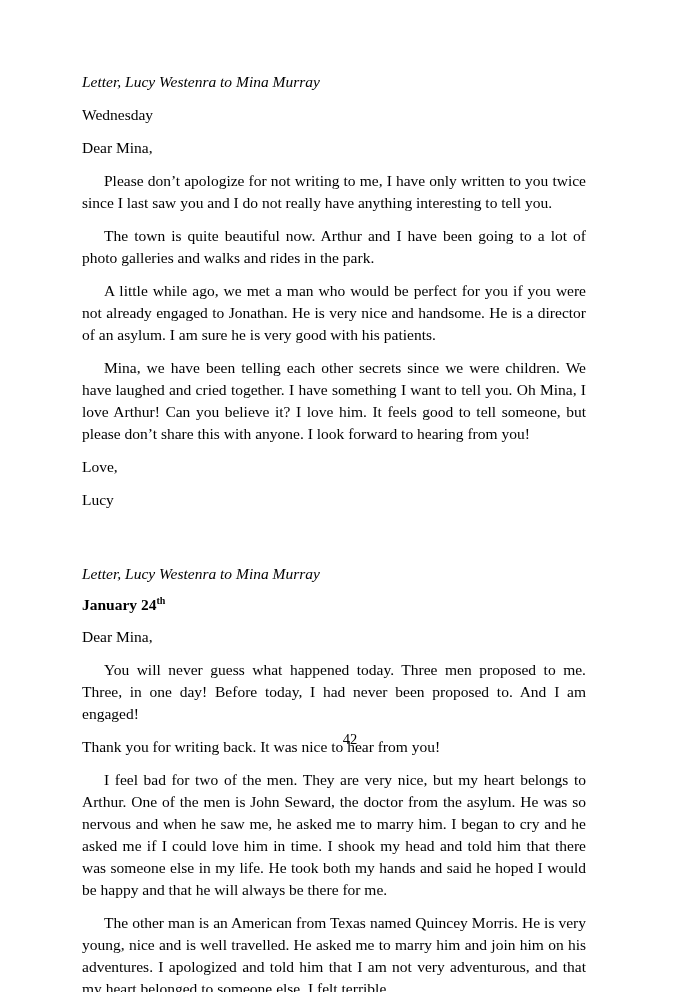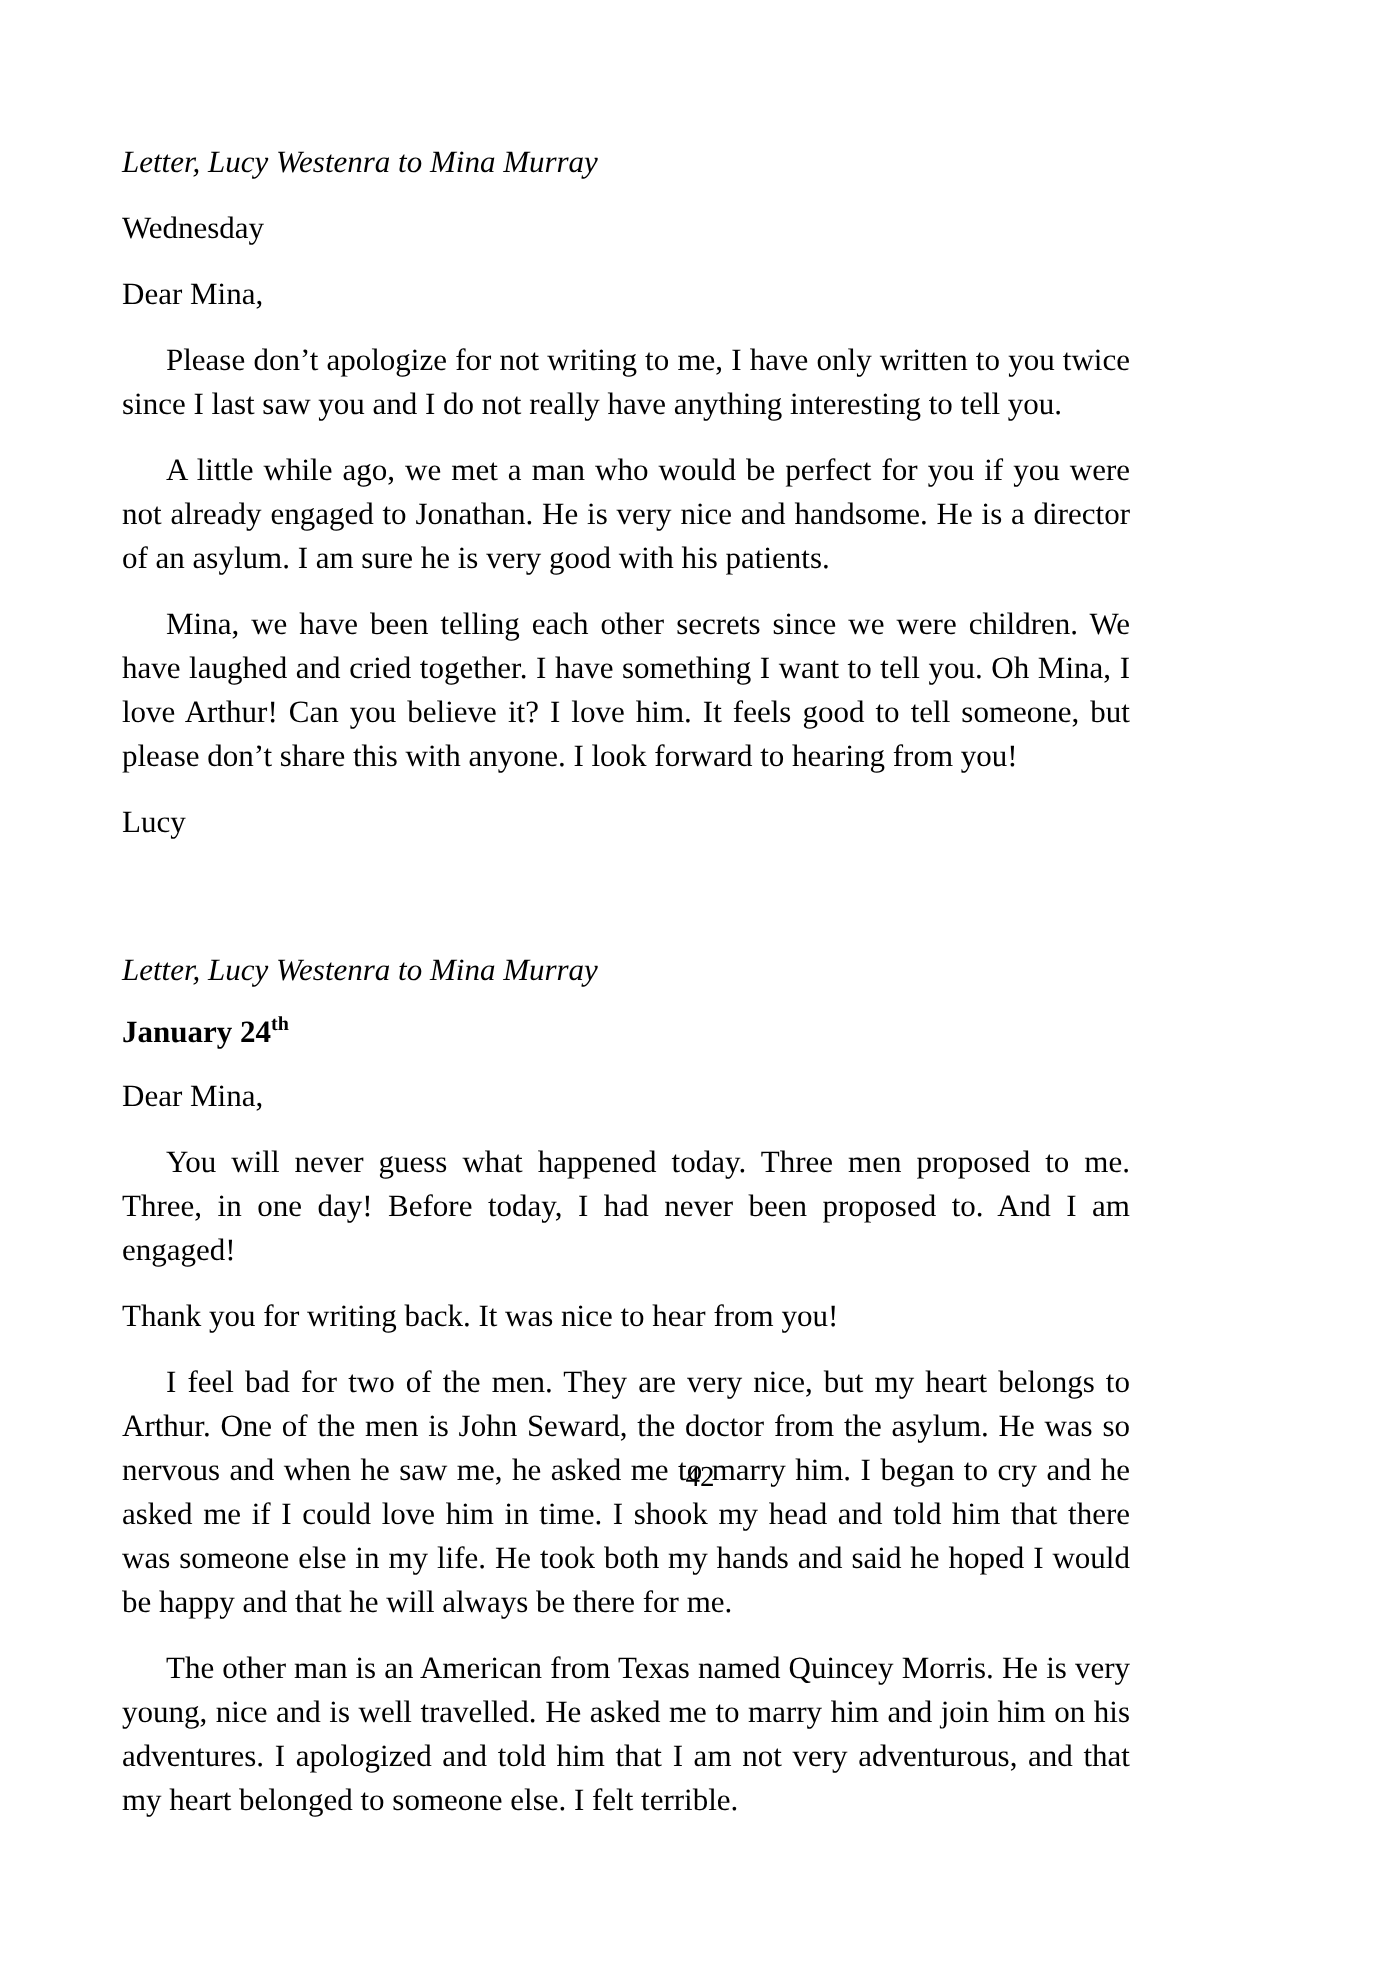--- a/index.html
+++ b/index.html
@@ -11,21 +11,21 @@
     height: 992px;
     background: #ffffff;
     font-family: "Liberation Serif", "DejaVu Serif", serif;
     color: #000000;
   }
   .page {
     position: relative;
     width: 700px;
     height: 792px;
     box-sizing: border-box;
-    padding: 72px 98px 0 61px;
+    padding: 72px 98px 0 82px;
   }
   .content {
     width: 504px;
   }
   .letter-heading {
     font-style: italic;
     font-size: 15.5px;
     line-height: 1.3;
     margin: 0 0 12px 0;
   }
@@ -70,22 +70,24 @@
 </head>
 <body>
 
 <div class="page">
   <div class="content">
 
     <p class="letter-heading">Letter, Lucy Westenra to Mina Murray</p>
     <p class="para">Wednesday</p>
     <p class="para">Dear Mina,</p>
     <p class="para indent">Please don’t apologize for not writing to me, I have only written to you twice since I last saw you and I do not really have anything interesting to tell you.</p>
+    <p class="para indent">The town is quite beautiful now. Arthur and I have been going to a lot of photo galleries and walks and rides in the park.</p>
     <p class="para indent">A little while ago, we met a man who would be perfect for you if you were not already engaged to Jonathan. He is very nice and handsome. He is a director of an asylum. I am sure he is very good with his patients.</p>
     <p class="para indent">Mina, we have been telling each other secrets since we were children. We have laughed and cried together. I have something I want to tell you. Oh Mina, I love Arthur! Can you believe it? I love him. It feels good to tell someone, but please don’t share this with anyone. I look forward to hearing from you!</p>
+    <p class="para">Love,</p>
     <p class="para">Lucy</p>
 
     <div class="section-gap"></div>
 
     <p class="letter-heading second">Letter, Lucy Westenra to Mina Murray</p>
     <p class="date-bold"><span>January 24</span><sup>th</sup></p>
     <p class="para">Dear Mina,</p>
     <p class="para indent">You will never guess what happened today. Three men proposed to me. Three, in one day! Before today, I had never been proposed to. And I am engaged!</p>
     <p class="para">Thank you for writing back. It was nice to hear from you!</p>
     <p class="para indent">I feel bad for two of the men. They are very nice, but my heart belongs to Arthur. One of the men is John Seward, the doctor from the asylum. He was so nervous and when he saw me, he asked me to marry him. I began to cry and he asked me if I could love him in time. I shook my head and told him that there was someone else in my life. He took both my hands and said he hoped I would be happy and that he will always be there for me.</p>

